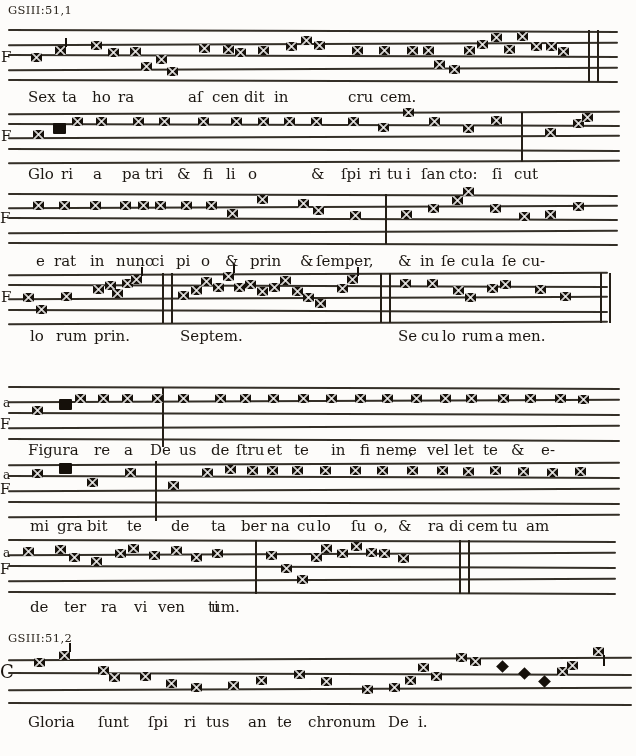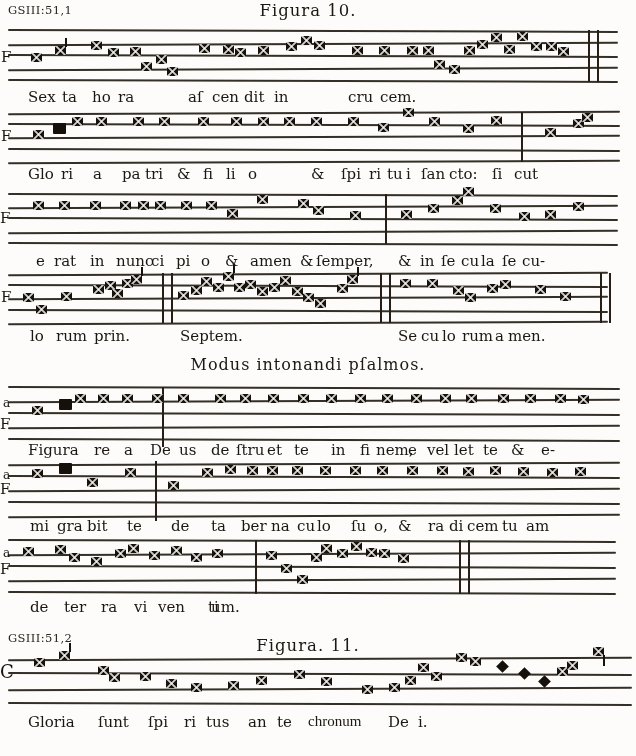--- a/index.html
+++ b/index.html
@@ -57,24 +57,21 @@
     position:absolute;white-space:pre;
     font-family:"DejaVu Serif", serif;
     font-size:15px;color:#1c1712;
   }
 </style>
 </head>
 <body>
 
 <div id="page">
   <div id="src1" class="src-label">GSIII:51,1</div>
-  <div id="figura1" class="fig-title">Figura 10.</div>
-  <div id="modus" class="fig-title">Modus intonandi pſalmos.</div>
   <div id="src2" class="src-label">GSIII:51,2</div>
-  <div id="figura2" class="fig-title">Figura. 11.</div>
   <div id="staves-layer">
       <div class="staff-line" style="left: 8px; top: 30px; width: 610px; transform: rotate(0.18deg);"></div>
       <div class="staff-line" style="left: 8px; top: 42.6px; width: 610px; transform: rotate(-0.22deg);"></div>
       <div class="staff-line" style="left: 8px; top: 55.2px; width: 610px; transform: rotate(0.18deg);"></div>
       <div class="staff-line" style="left: 8px; top: 67.8px; width: 610px; transform: rotate(-0.22deg);"></div>
       <div class="staff-line" style="left: 8px; top: 80.4px; width: 610px; transform: rotate(0.18deg);"></div>
       <div class="clef" style="left: 1px; top: 50px;">F</div>
       <div class="barline double" style="left: 588px; top: 30px; height: 52px;"></div>
       <div class="note" style="left: 31px; top: 53px;"></div>
       <div class="note" style="left: 55px; top: 46px;">
@@ -358,21 +355,21 @@
       <span class="lyric" style="left: 492px; top: 165px;">ſi</span>
       <span class="lyric" style="left: 514px; top: 165px;">cut</span>
       <span class="lyric" style="left: 36px; top: 252px;">e</span>
       <span class="lyric" style="left: 54px; top: 252px;">rat</span>
       <span class="lyric" style="left: 90px; top: 252px;">in</span>
       <span class="lyric" style="left: 116px; top: 252px;">nunc</span>
       <span class="lyric" style="left: 151px; top: 252px;">ci</span>
       <span class="lyric" style="left: 176px; top: 252px;">pi</span>
       <span class="lyric" style="left: 201px; top: 252px;">o</span>
       <span class="lyric" style="left: 225px; top: 252px;">&amp;</span>
-      <span class="lyric" style="left: 250px; top: 252px;">amen</span>
+      <span class="lyric" style="left: 250px; top: 252px;">prin</span>
       <span class="lyric" style="left: 300px; top: 252px;">&amp;</span>
       <span class="lyric" style="left: 316px; top: 252px;">ſemper,</span>
       <span class="lyric" style="left: 398px; top: 252px;">&amp;</span>
       <span class="lyric" style="left: 420px; top: 252px;">in</span>
       <span class="lyric" style="left: 441px; top: 252px;">ſe</span>
       <span class="lyric" style="left: 461px; top: 252px;">cu</span>
       <span class="lyric" style="left: 481px; top: 252px;">la</span>
       <span class="lyric" style="left: 502px; top: 252px;">ſe</span>
       <span class="lyric" style="left: 522px; top: 252px;">cu-</span>
       <span class="lyric" style="left: 30px; top: 327px;">lo</span>
@@ -428,17 +425,17 @@
       <span class="lyric" style="left: 158px; top: 598px;">ven</span>
       <span class="lyric" style="left: 208px; top: 598px;">ti</span>
       <span class="lyric" style="left: 211px; top: 598px;">um.</span>
       <span class="lyric" style="left: 28px; top: 713px;">Gloria</span>
       <span class="lyric" style="left: 98px; top: 713px;">ſunt</span>
       <span class="lyric" style="left: 148px; top: 713px;">ſpi</span>
       <span class="lyric" style="left: 184px; top: 713px;">ri</span>
       <span class="lyric" style="left: 206px; top: 713px;">tus</span>
       <span class="lyric" style="left: 248px; top: 713px;">an</span>
       <span class="lyric" style="left: 277px; top: 713px;">te</span>
-      <span class="lyric" style="left: 308px; top: 713px; font-family: Liberation Serif, serif;">chronum</span>
+      <span class="lyric" style="left: 308px; top: 713px;">chronum</span>
       <span class="lyric" style="left: 388px; top: 713px;">De</span>
       <span class="lyric" style="left: 418px; top: 713px;">i.</span>
     </div>
 </div>
 
 </body></html>

